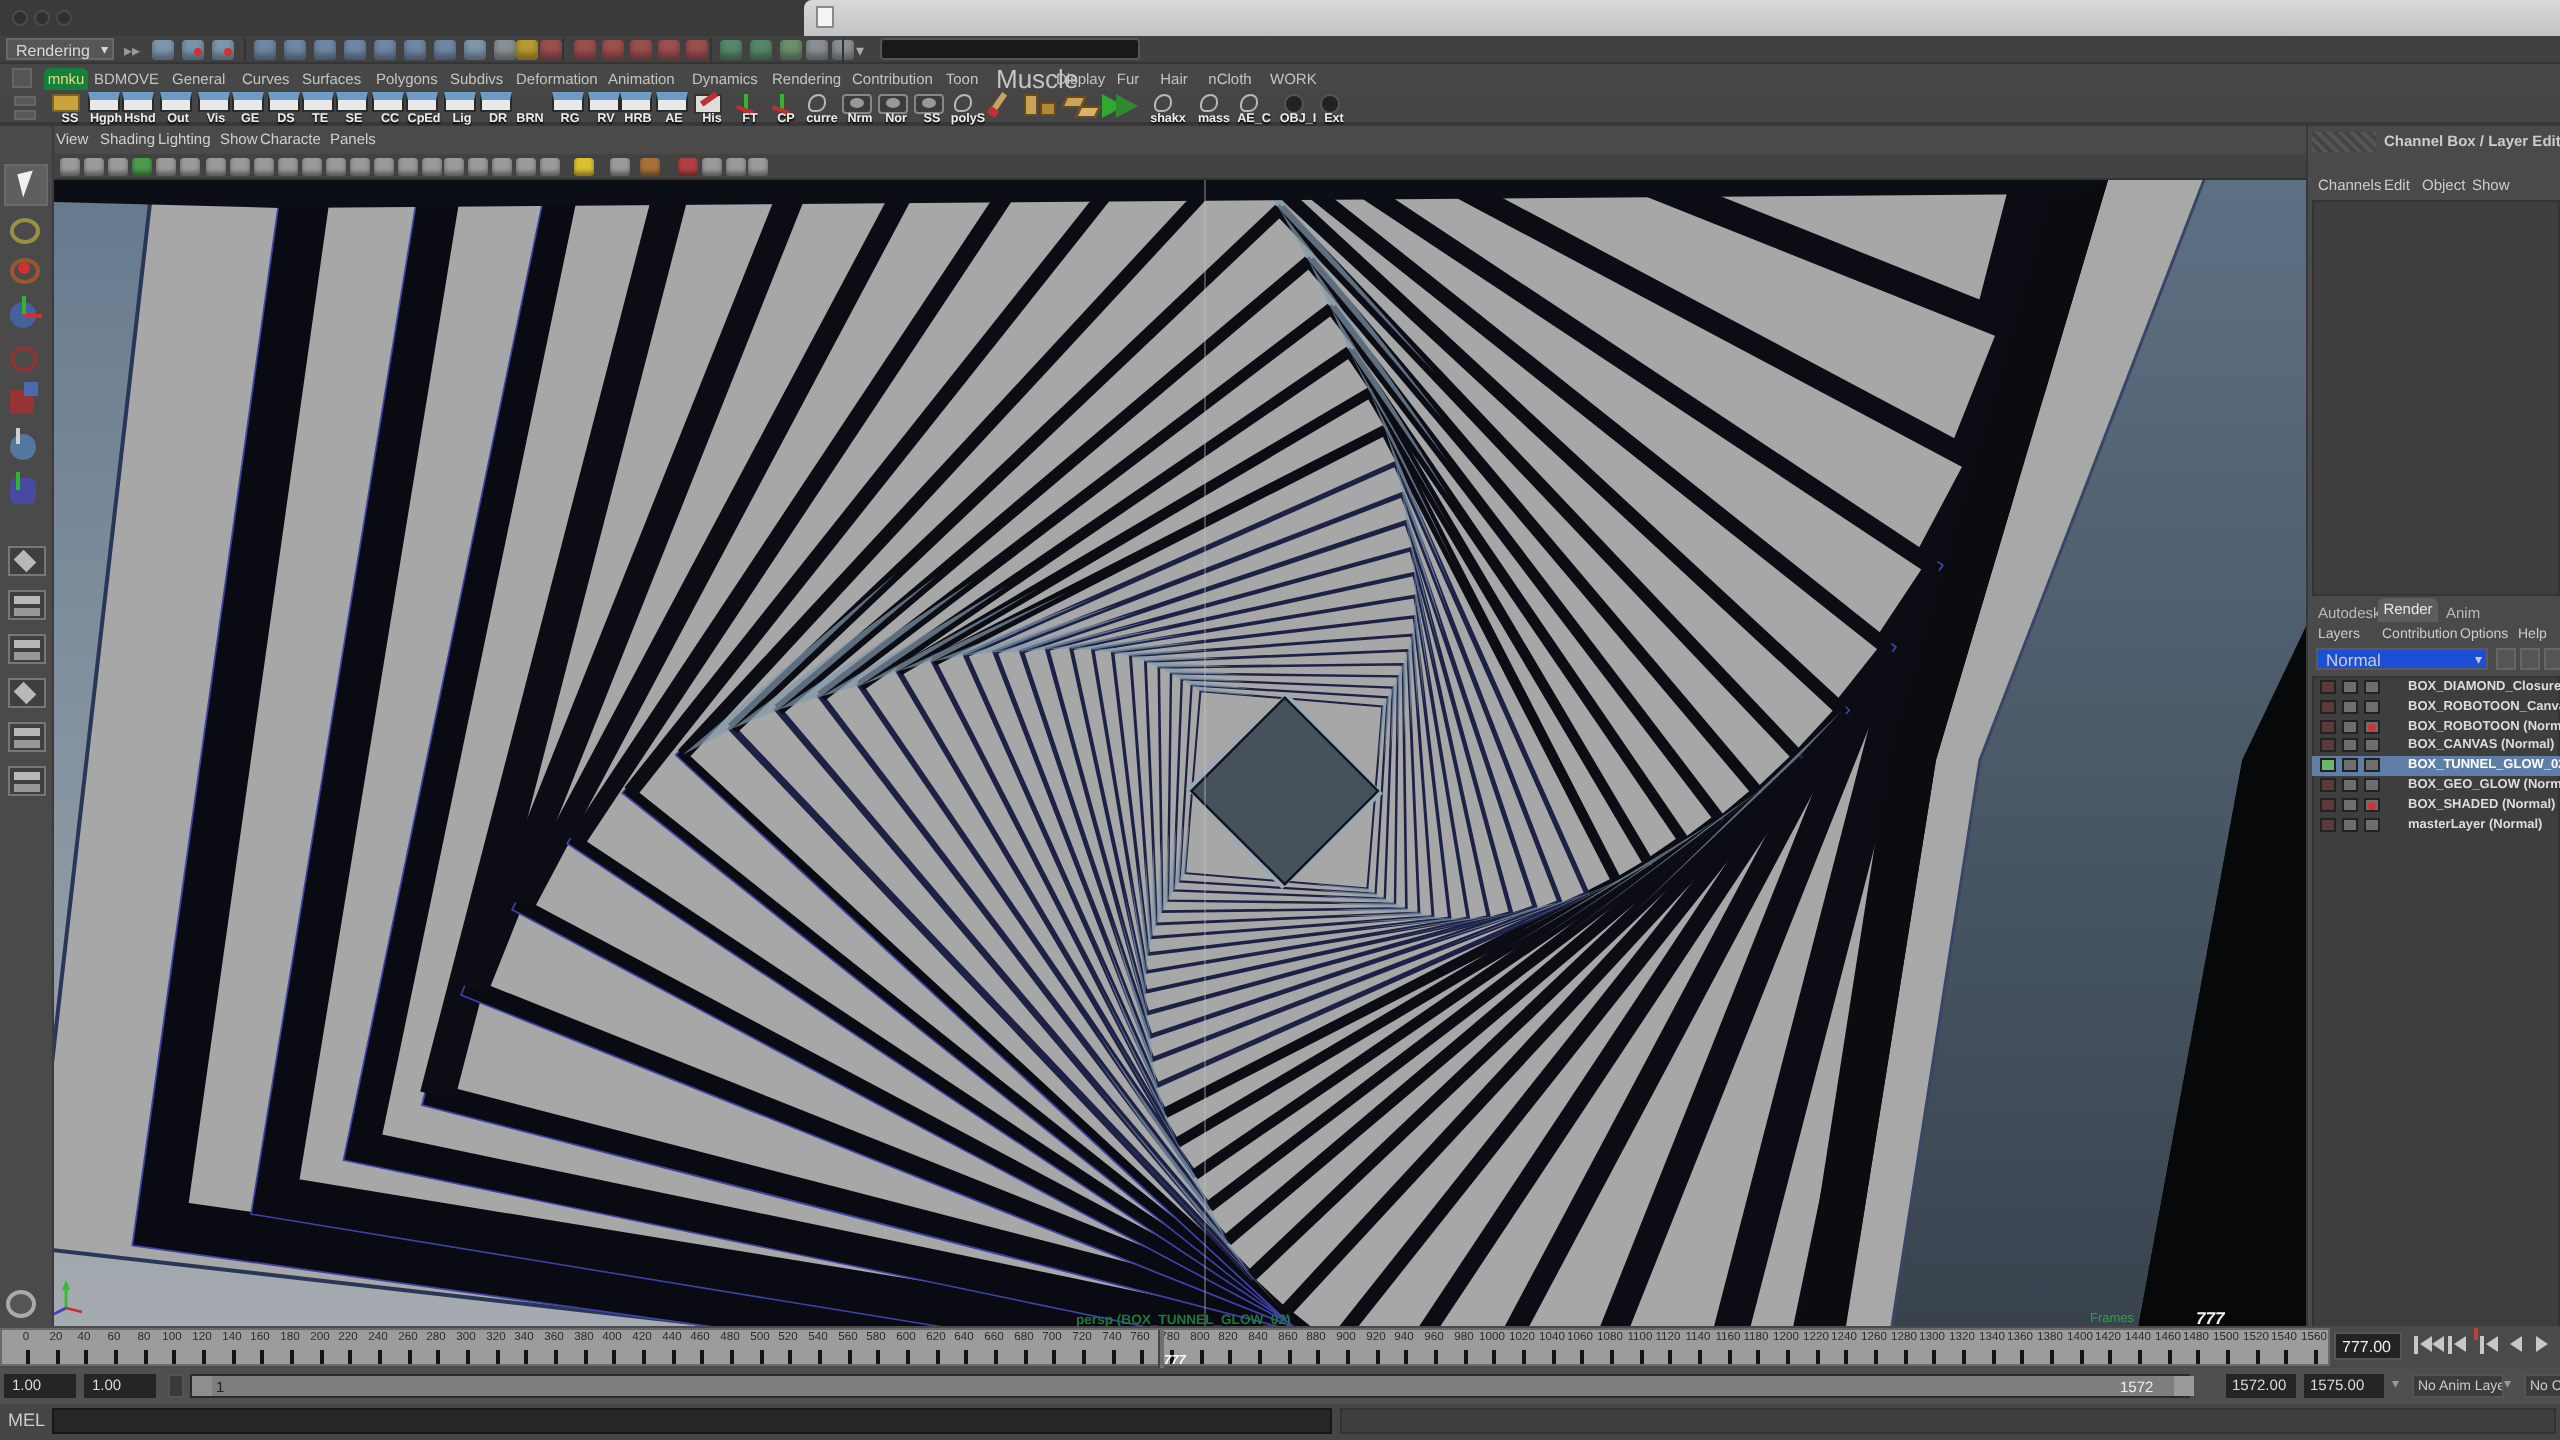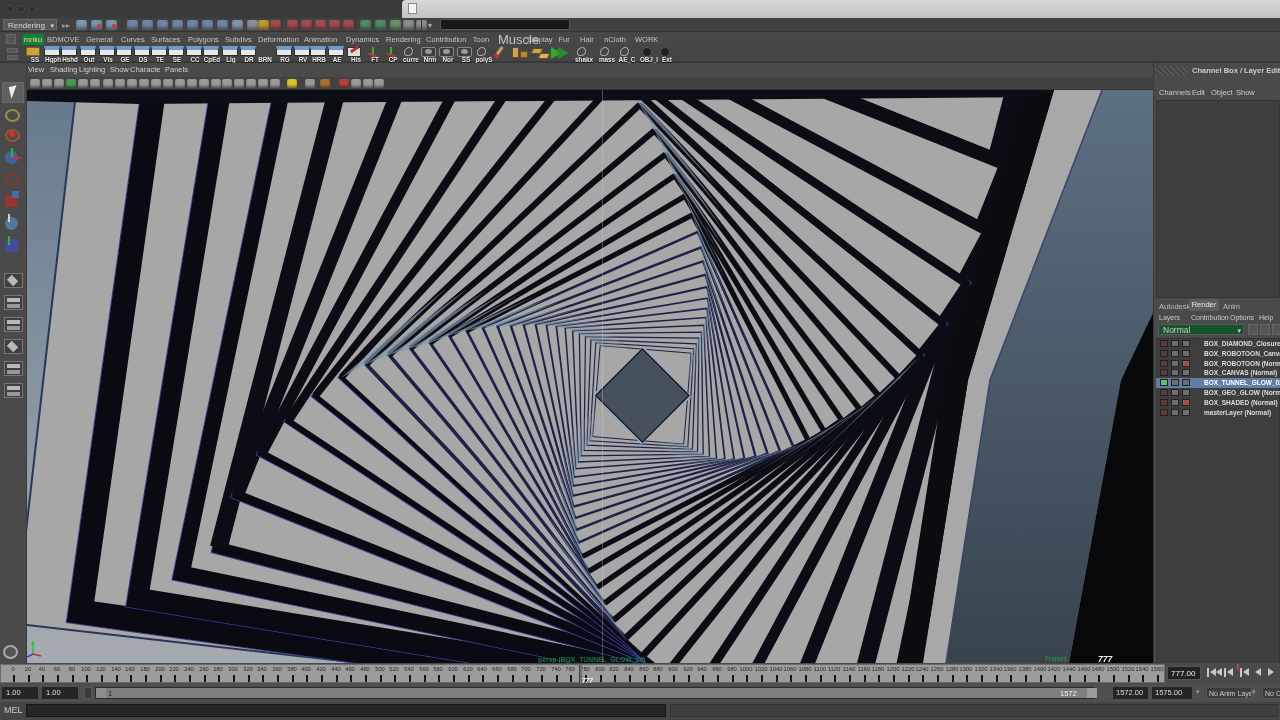--- a/index.html
+++ b/index.html
@@ -432,21 +432,21 @@
 <div class="abs" style="left:57px;top:25px;color:#ccc;font-size:7.5px;white-space:nowrap">Object</div>
 <div class="abs" style="left:82px;top:25px;color:#ccc;font-size:7.5px;white-space:nowrap">Show</div>
 <div class="abs" style="left:2px;top:37px;width:124px;height:198px;background:#3e3e3e;border:1px solid #343434"></div>
 <div class="abs" style="left:5px;top:239px;color:#bbb;font-size:7.5px">Autodesk</div>
 <div class="abs" style="left:35px;top:236px;width:30px;height:12px;background:#5d5d5d;border-radius:3px 3px 0 0;color:#e8e8e8;font-size:7.5px;text-align:center;line-height:12px">Render</div>
 <div class="abs" style="left:69px;top:239px;color:#bbb;font-size:7.5px">Anim</div>
 <div class="abs" style="left:5px;top:251px;color:#ccc;font-size:7px">Layers</div>
 <div class="abs" style="left:37px;top:251px;color:#ccc;font-size:7px">Contribution</div>
 <div class="abs" style="left:76px;top:251px;color:#ccc;font-size:7px">Options</div>
 <div class="abs" style="left:105px;top:251px;color:#ccc;font-size:7px">Help</div>
-<div class="abs" style="left:4px;top:261px;width:86px;height:11px;background:#14532d;border:1px solid #5a5a5a;color:#ccc;font-size:8.5px;line-height:11px;padding-left:4px">Normal<span style="float:right;margin-right:2px;font-size:7px">▾</span></div>
+<div class="abs" style="left:4px;top:261px;width:86px;height:11px;background:#1d4ed8;border:1px solid #5a5a5a;color:#ccc;font-size:8.5px;line-height:11px;padding-left:4px">Normal<span style="float:right;margin-right:2px;font-size:7px">▾</span></div>
 <div class="abs" style="left:94px;top:261px;width:10px;height:11px;background:#555;border:1px solid #666"></div>
 <div class="abs" style="left:106px;top:261px;width:10px;height:11px;background:#555;border:1px solid #666"></div>
 <div class="abs" style="left:118px;top:261px;width:10px;height:11px;background:#555;border:1px solid #666"></div>
 <div class="abs" style="left:2px;top:275px;width:124px;height:443px;background:#3e3e3e;border:1px solid #343434"></div>
 <div class="abs" style="left:6px;top:277px;width:8px;height:7px;background:#5d3a3a;border:1px solid #222"></div>
 <div class="abs" style="left:17px;top:277px;width:8px;height:7px;background:#6e6e6e;border:1px solid #222"></div>
 <div class="abs" style="left:28px;top:277px;width:8px;height:7px;background:#6e6e6e;border:1px solid #222"></div>
 <div class="abs" style="left:50px;top:277px;color:#ddd;font-size:6.5px;font-weight:bold;white-space:nowrap">BOX_DIAMOND_Closure (N</div>
 <div class="abs" style="left:6px;top:286.8px;width:8px;height:7px;background:#5d3a3a;border:1px solid #222"></div>
 <div class="abs" style="left:17px;top:286.8px;width:8px;height:7px;background:#6e6e6e;border:1px solid #222"></div>

